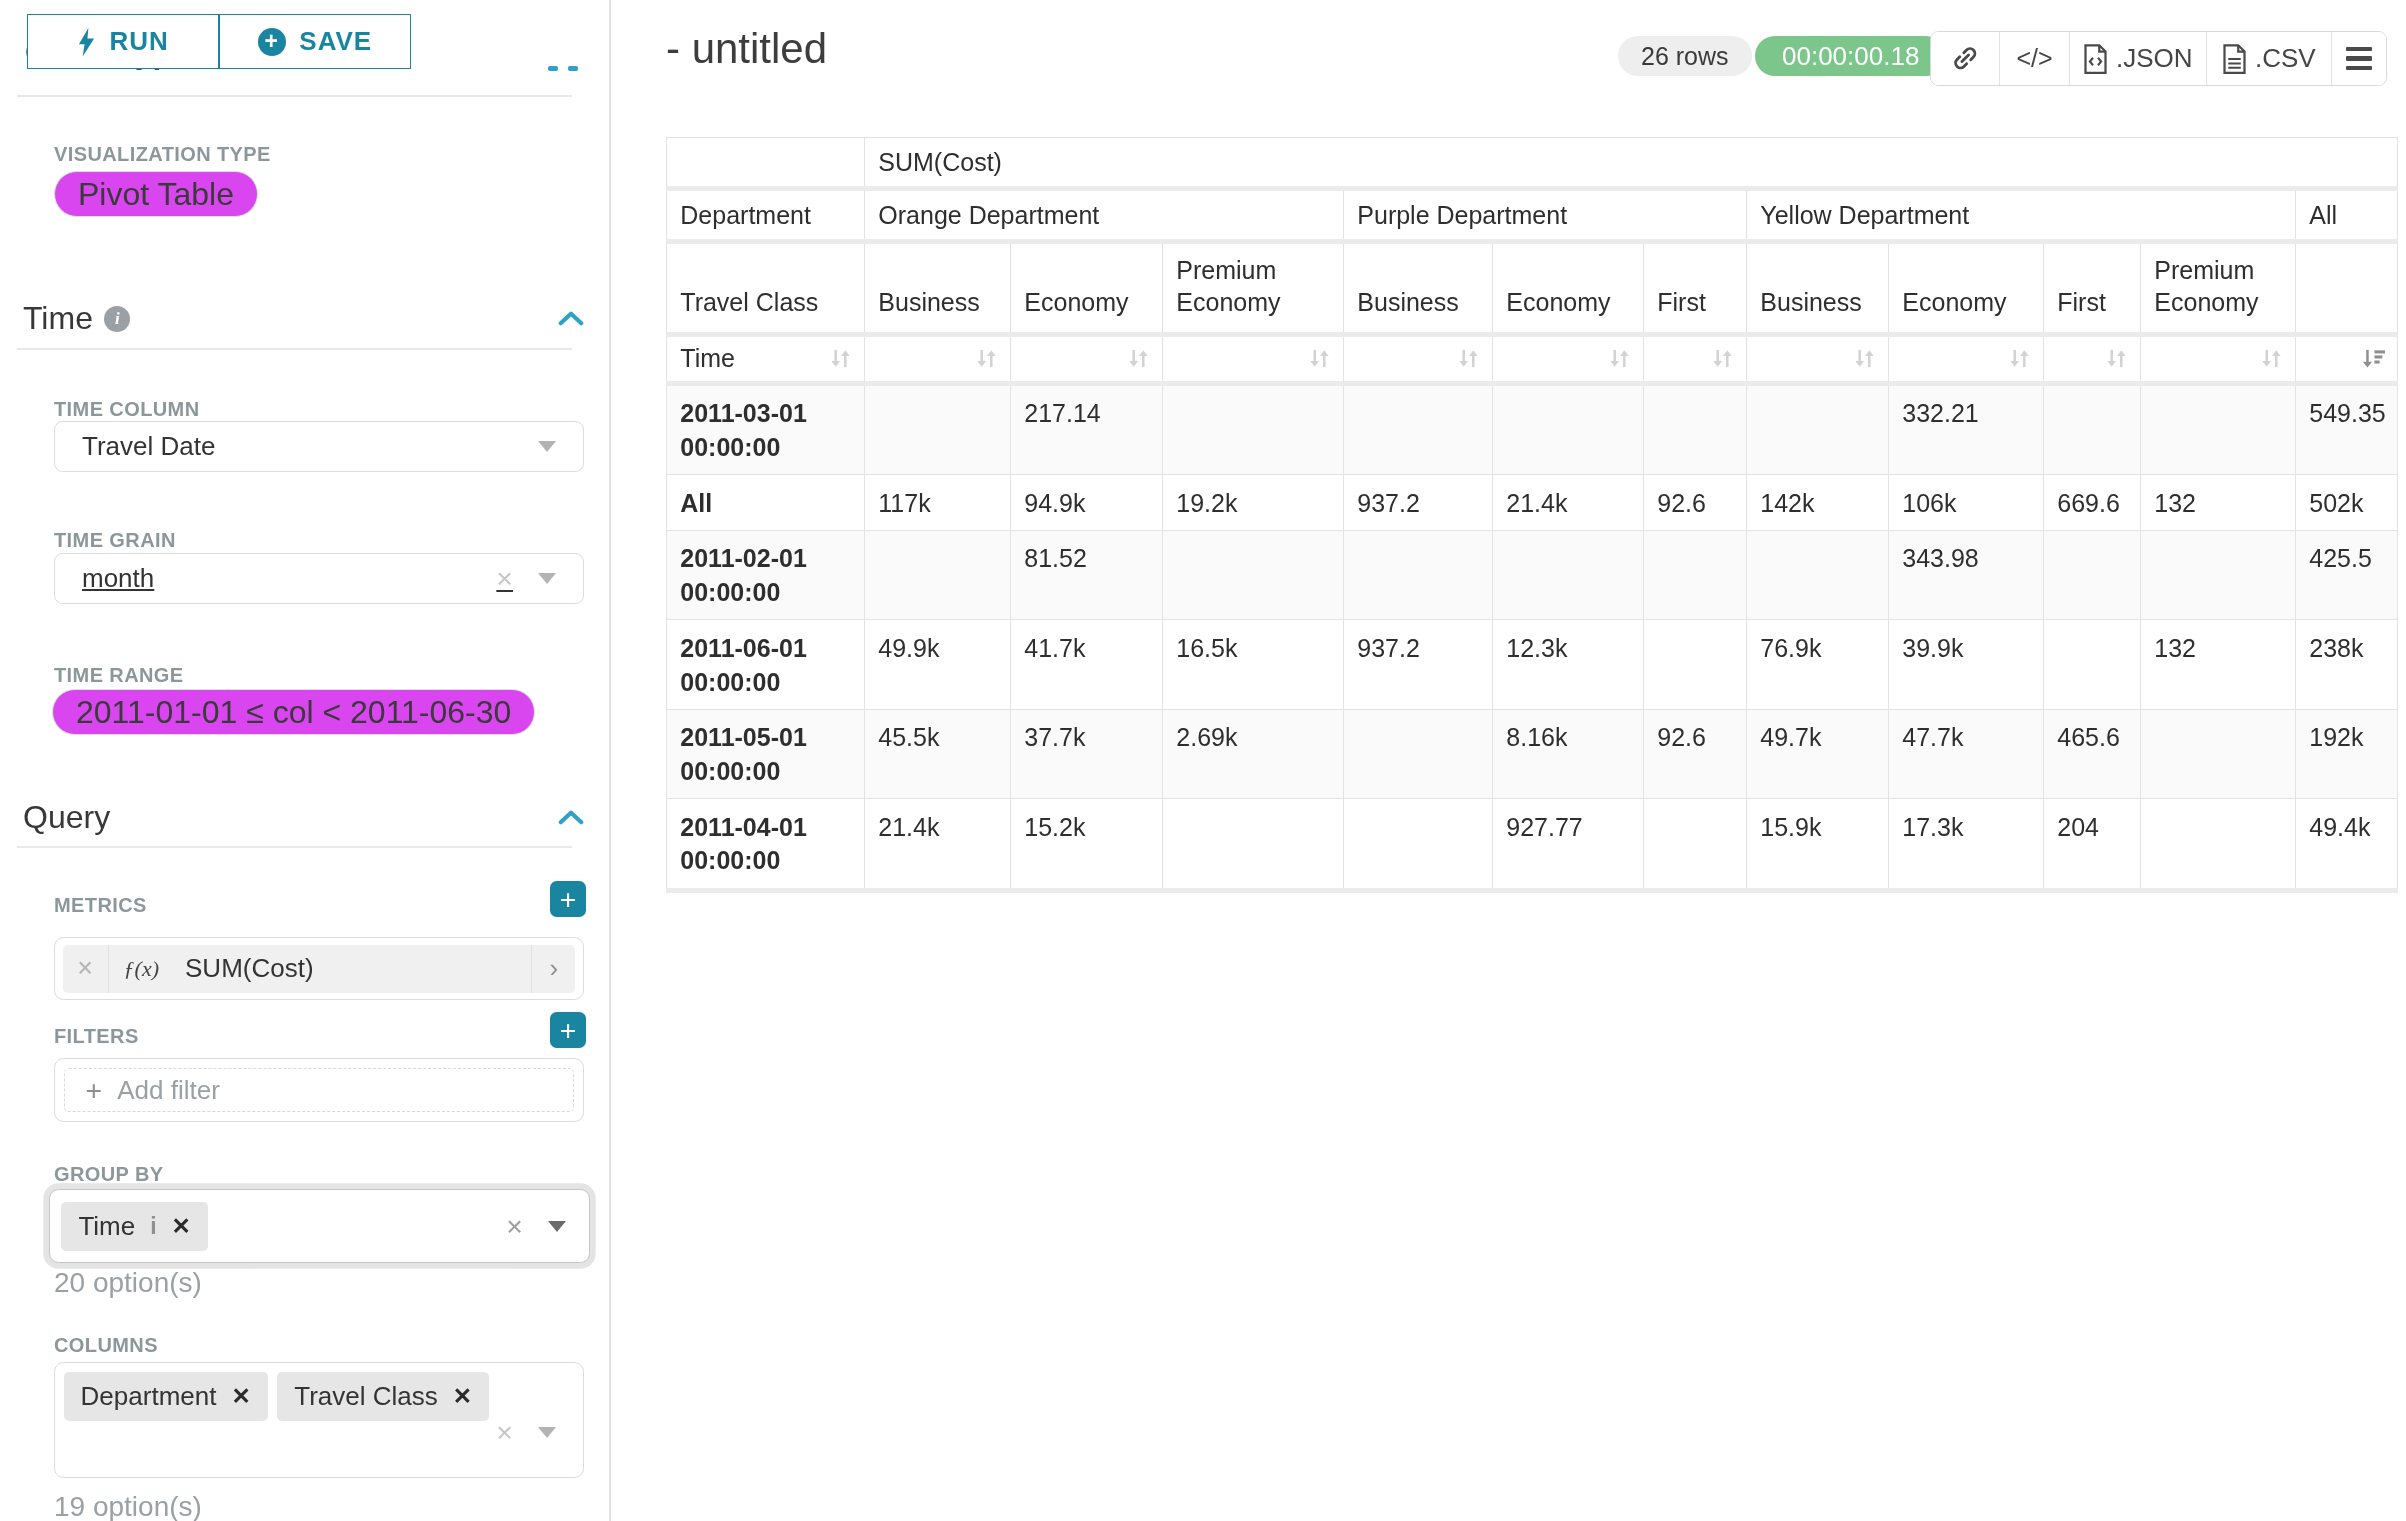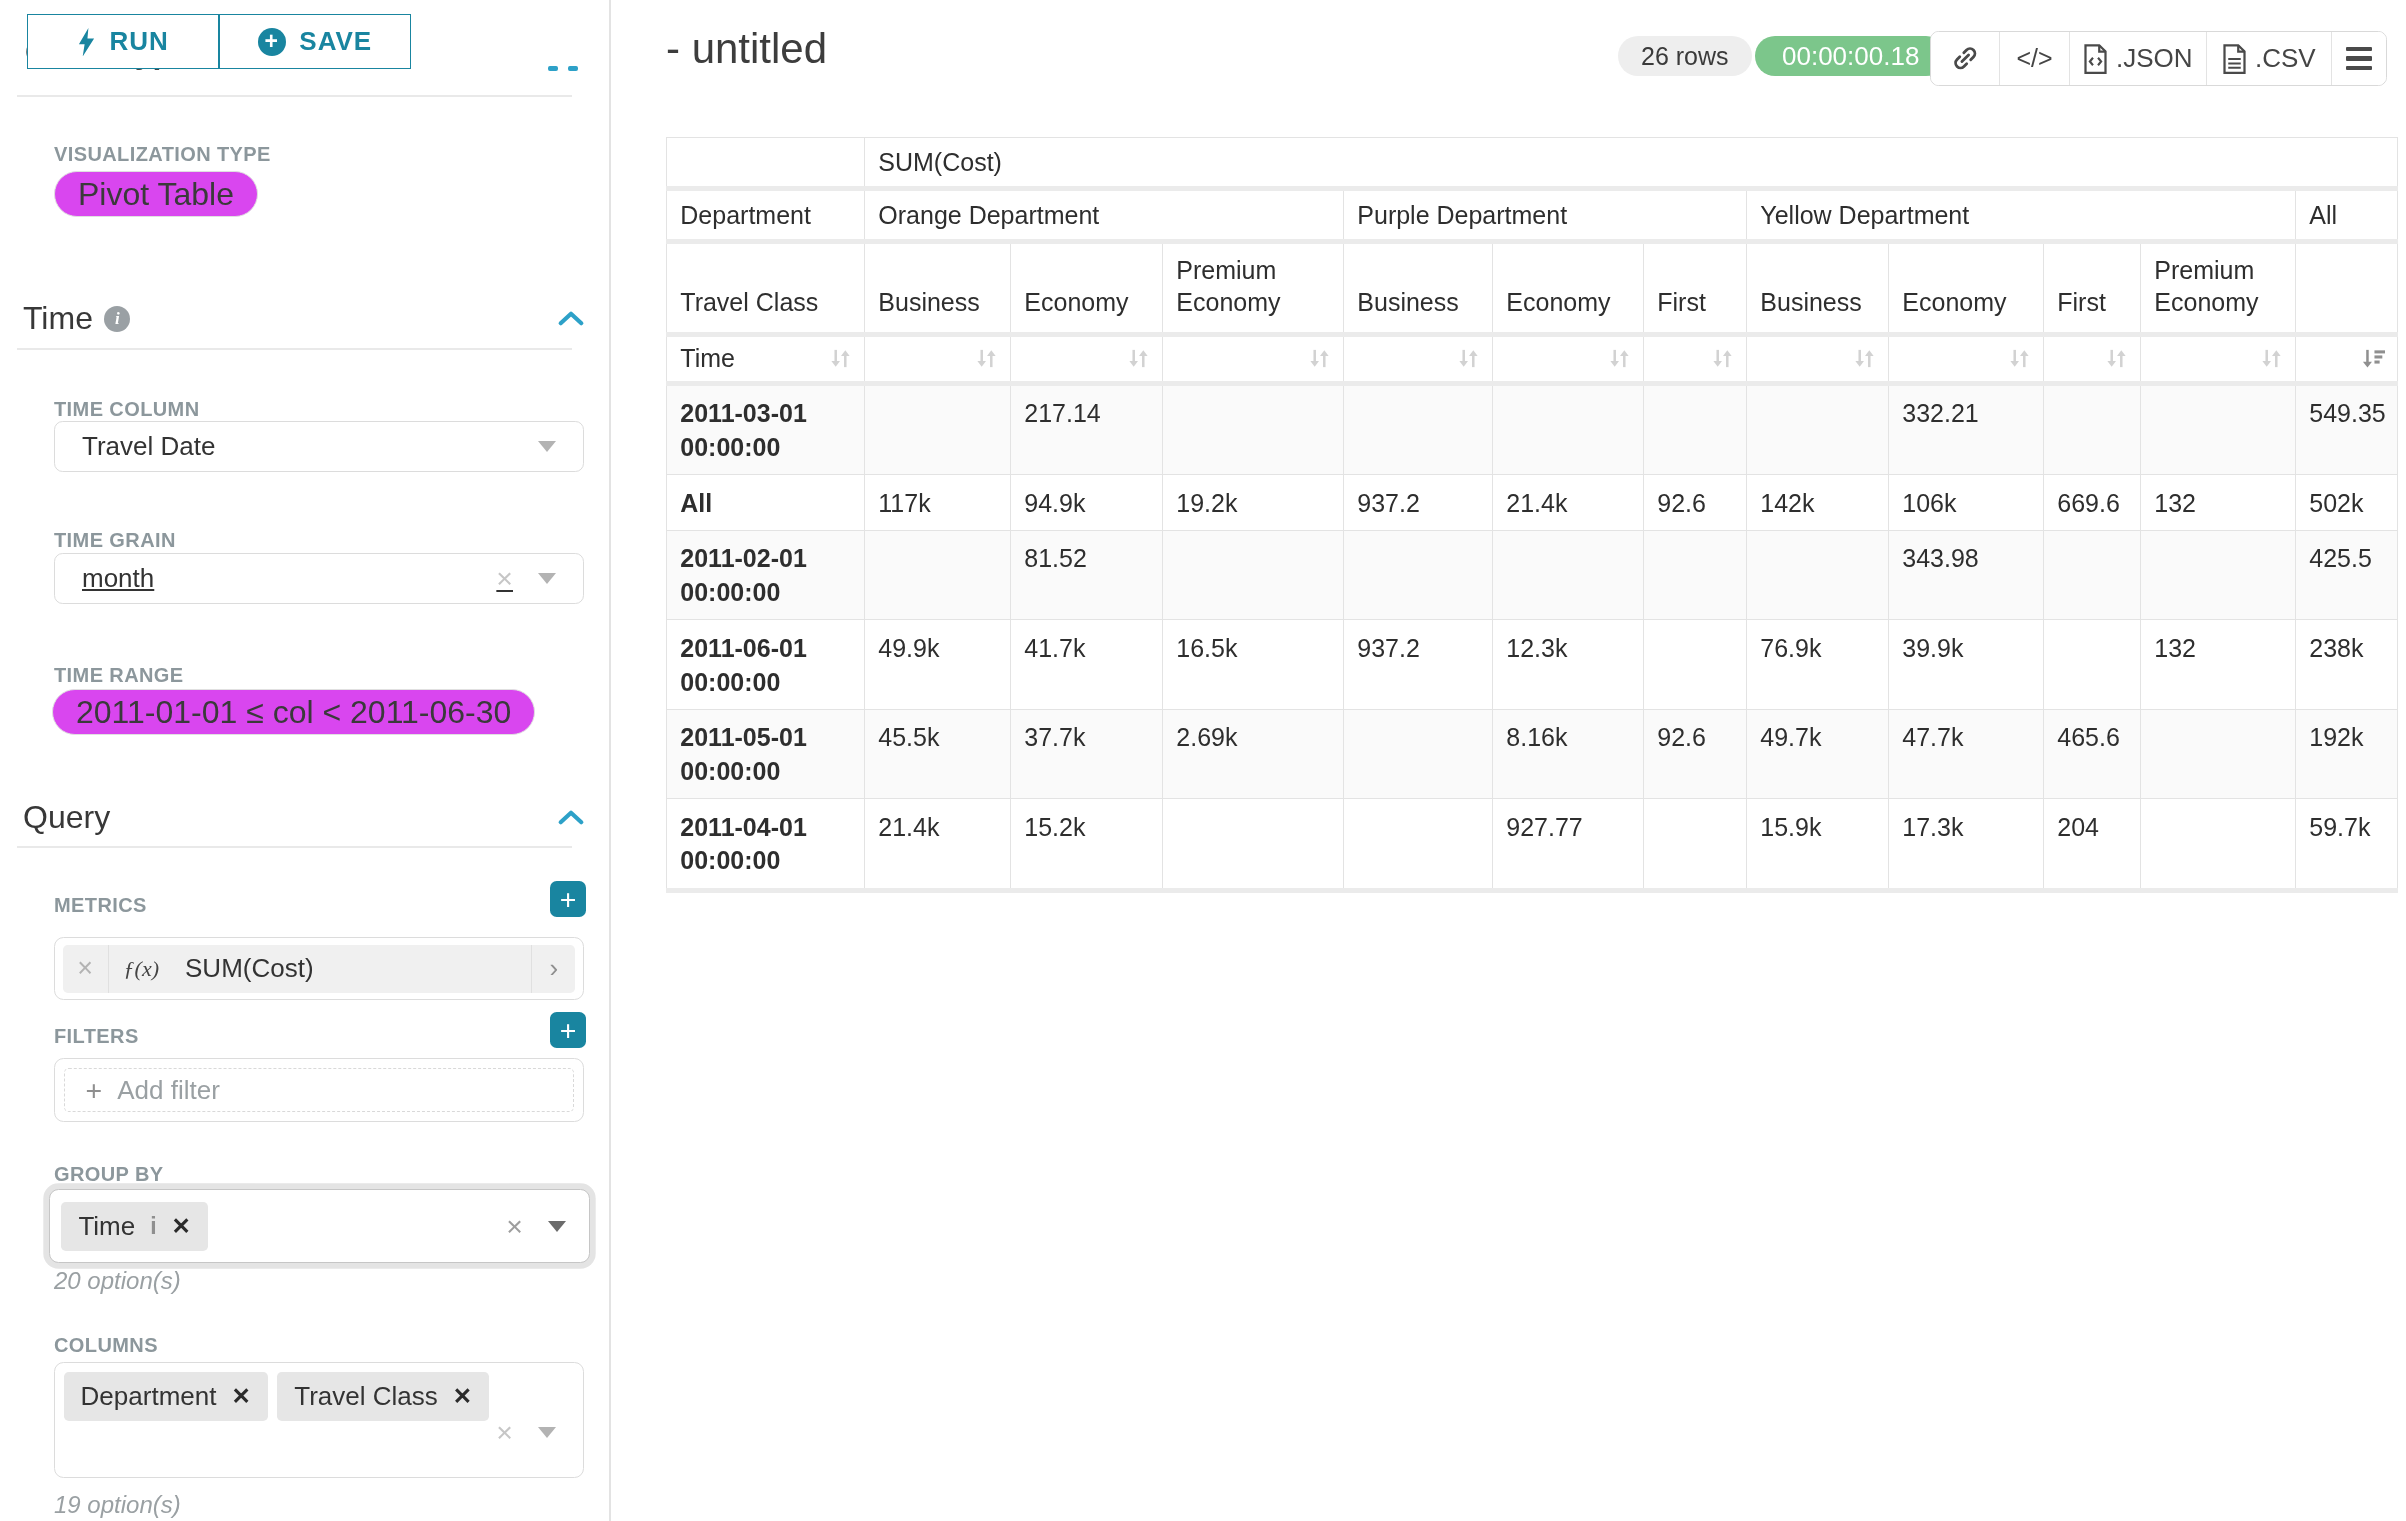--- a/index.html
+++ b/index.html
@@ -12,21 +12,21 @@
   .btn-bar { position:absolute; left:27px; top:14.3px; display:flex; background:#ec4899; border:1.9px solid #1985a0; border-radius:0; overflow:hidden; z-index:3; }
   .btn-bar .tbtn { width:190px; height:53px; display:flex; align-items:center; justify-content:center; gap:13.3px; color:#1985a0; font-size:26px; font-weight:600; letter-spacing:1px; cursor:pointer; background:#fff; border:none; }
   .btn-bar .sep { width:1.9px; background:#1985a0; }
 
   .chart-type-h { position:absolute; left:25px; top:34px; font-size:32px; font-weight:600; color:#454545; z-index:1; }
   .chev-frag { position:absolute; width:9.5px; height:4.8px; background:#2da1c8; border-radius:1.9px; z-index:1; }
 
   .hr { position:absolute; left:17px; width:555px; height:1.9px; background:#e9e9e9; }
 
   .ctl-label { position:absolute; left:54px; font-size:20px; font-weight:600; letter-spacing:0.4px; color:#8c979c; }
-  .hint { position:absolute; left:54px; font-size:24px; color:#9aa0a3;font-style:italic; }
+  .hint { position:absolute; left:54px; font-size:28px; color:#9aa0a3; }
 
   .pill { position:absolute; background:#d946ef; border:1px solid #e0e0e0; border-radius:25px; font-size:32px; color:#3a3a3a; display:inline-flex; align-items:center; padding:0 23px; height:46px; }
 
   .section-h { position:absolute; left:23px; width:563px; display:flex; align-items:center; }
   .section-h .t { font-size:32px; color:#383838; }
   .info-circle { width:26px; height:26px; border-radius:50%; background:#9aa0a4; color:#fff; font-size:17px; font-weight:700; display:inline-flex; align-items:center; justify-content:center; margin-left:11.4px; font-family:"Liberation Serif", serif; font-style:italic; }
   .section-h svg { margin-left:auto; }
 
   .selectbox { position:absolute; left:54px; width:530px; height:51px; background:#fff; border:1.9px solid #dcdcdc; border-radius:8.6px; display:flex; align-items:center; padding:0 27px; font-size:26px; color:#333; cursor:pointer; }
   .caret-down { width:0; height:0; border-left:9.5px solid transparent; border-right:9.5px solid transparent; border-top:11.4px solid #b3b3b3; }
@@ -543,18 +543,18 @@
           <td>21.4k</td>
           <td>15.2k</td>
           <td></td>
           <td></td>
           <td>927.77</td>
           <td></td>
           <td>15.9k</td>
           <td>17.3k</td>
           <td>204</td>
           <td></td>
-          <td>59.7k</td>
+          <td>49.4k</td>
         </tr>
       </tbody>
     </table>
 </div>
 
 
 </body></html>

